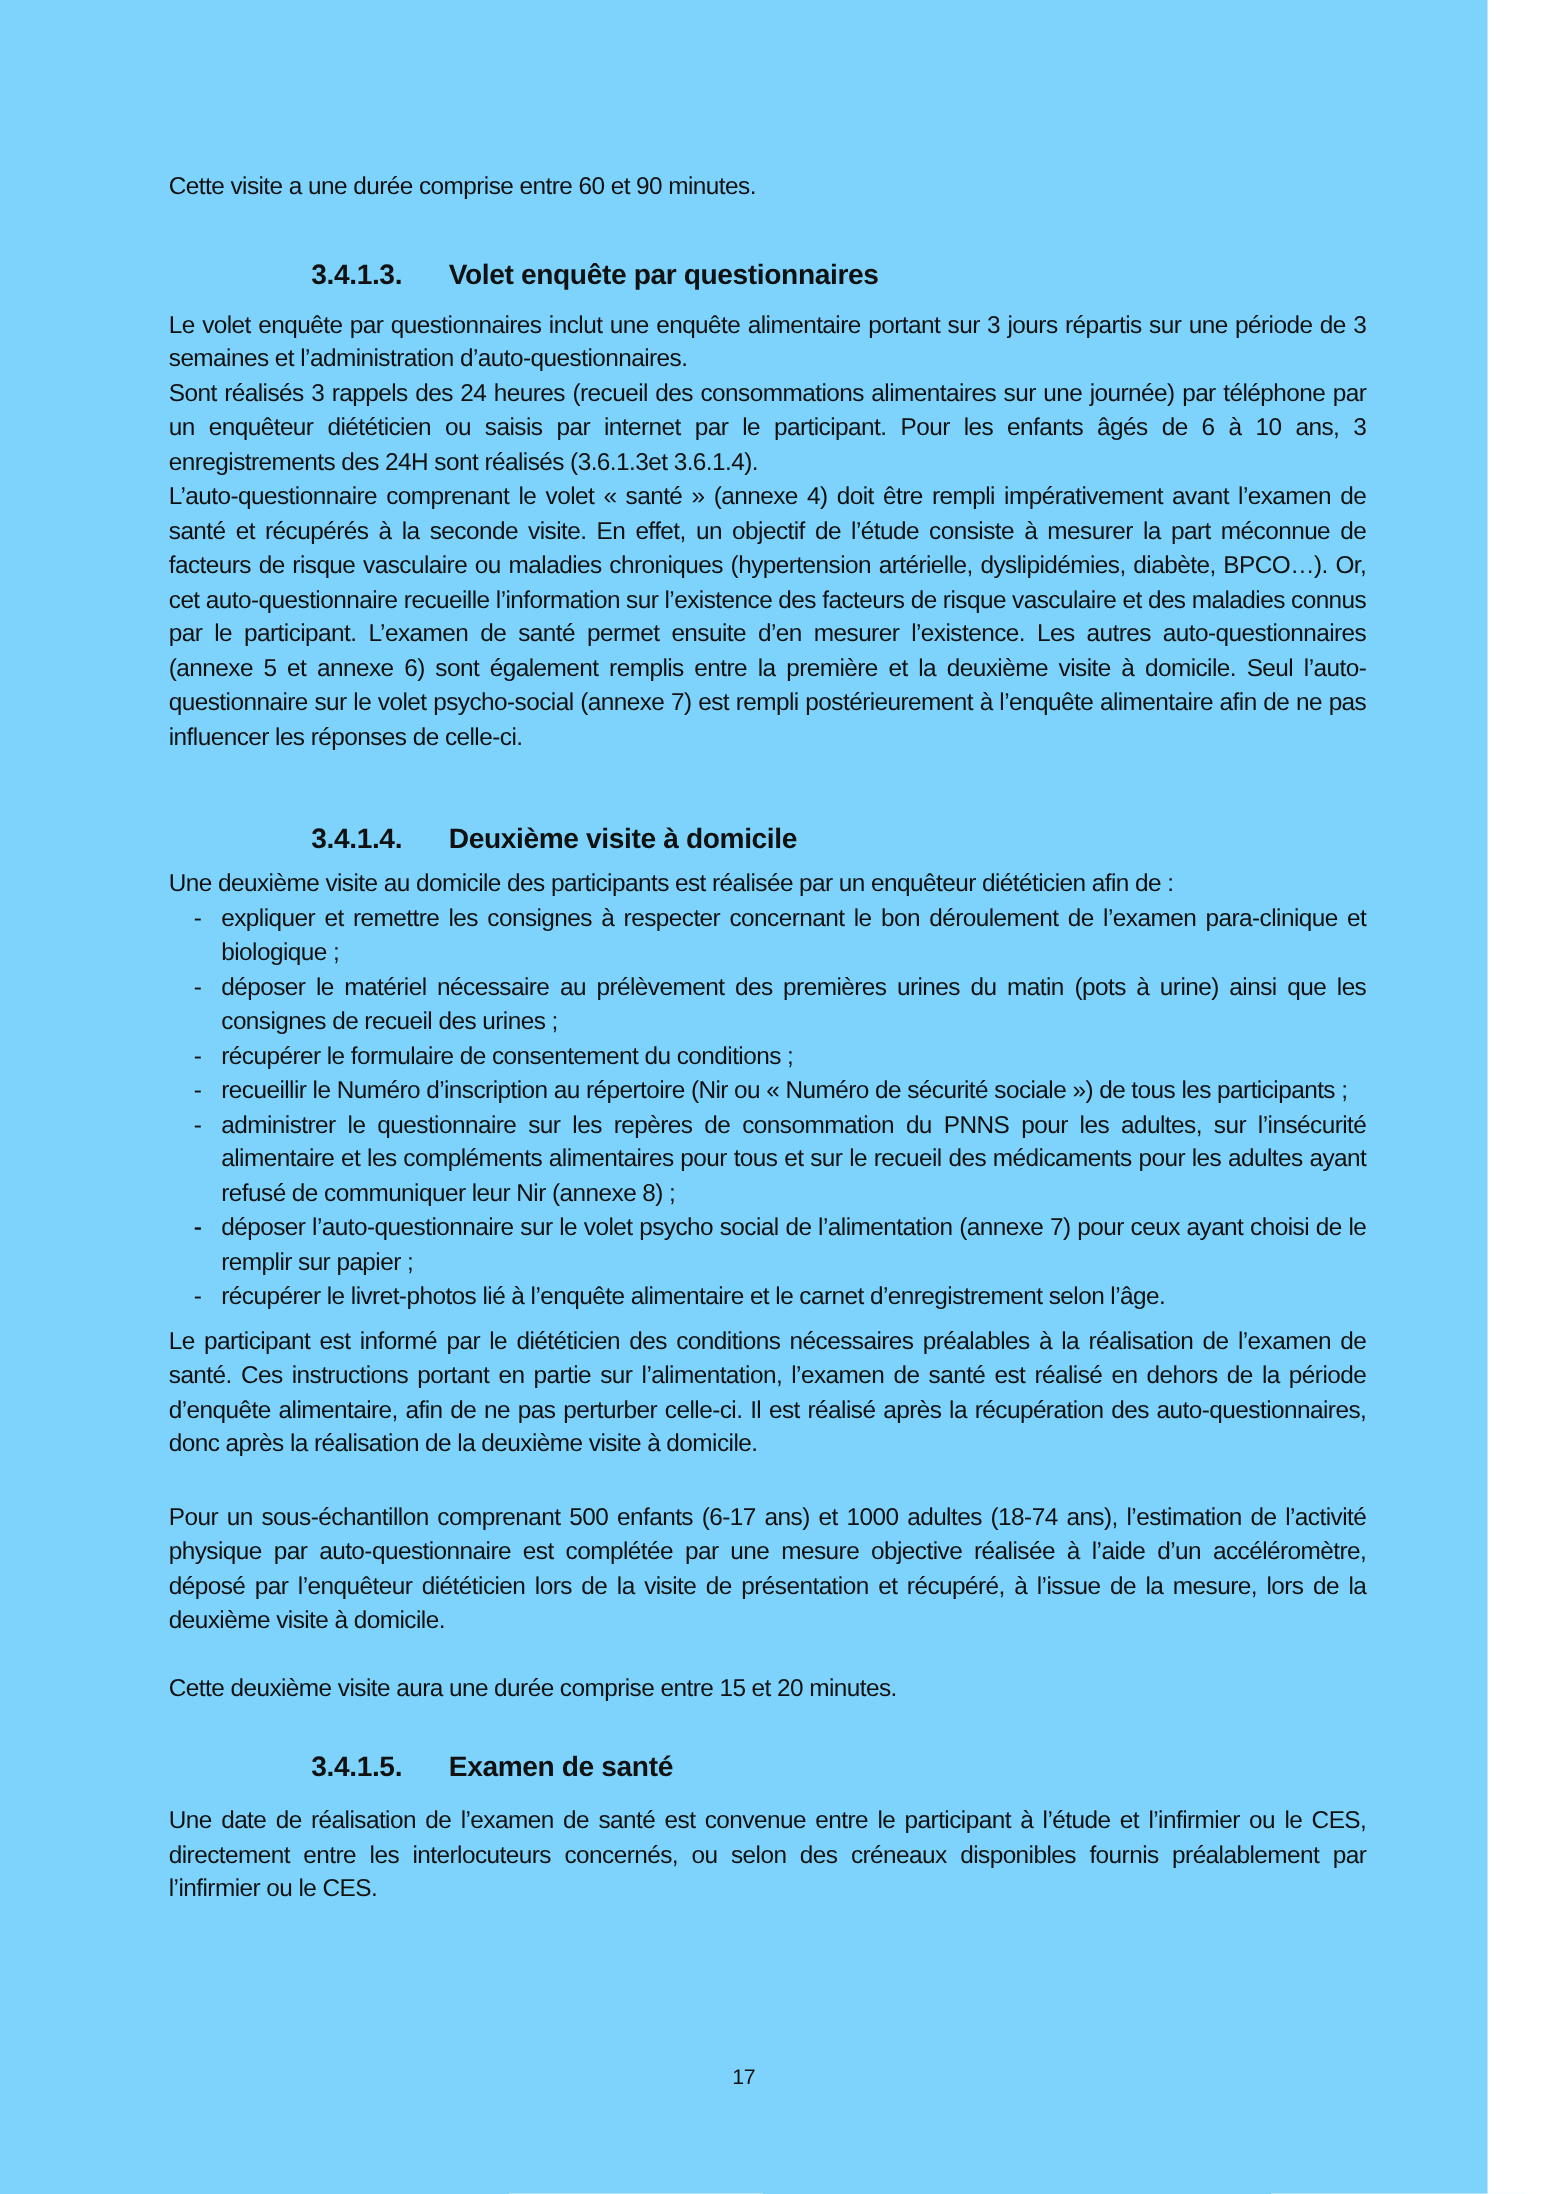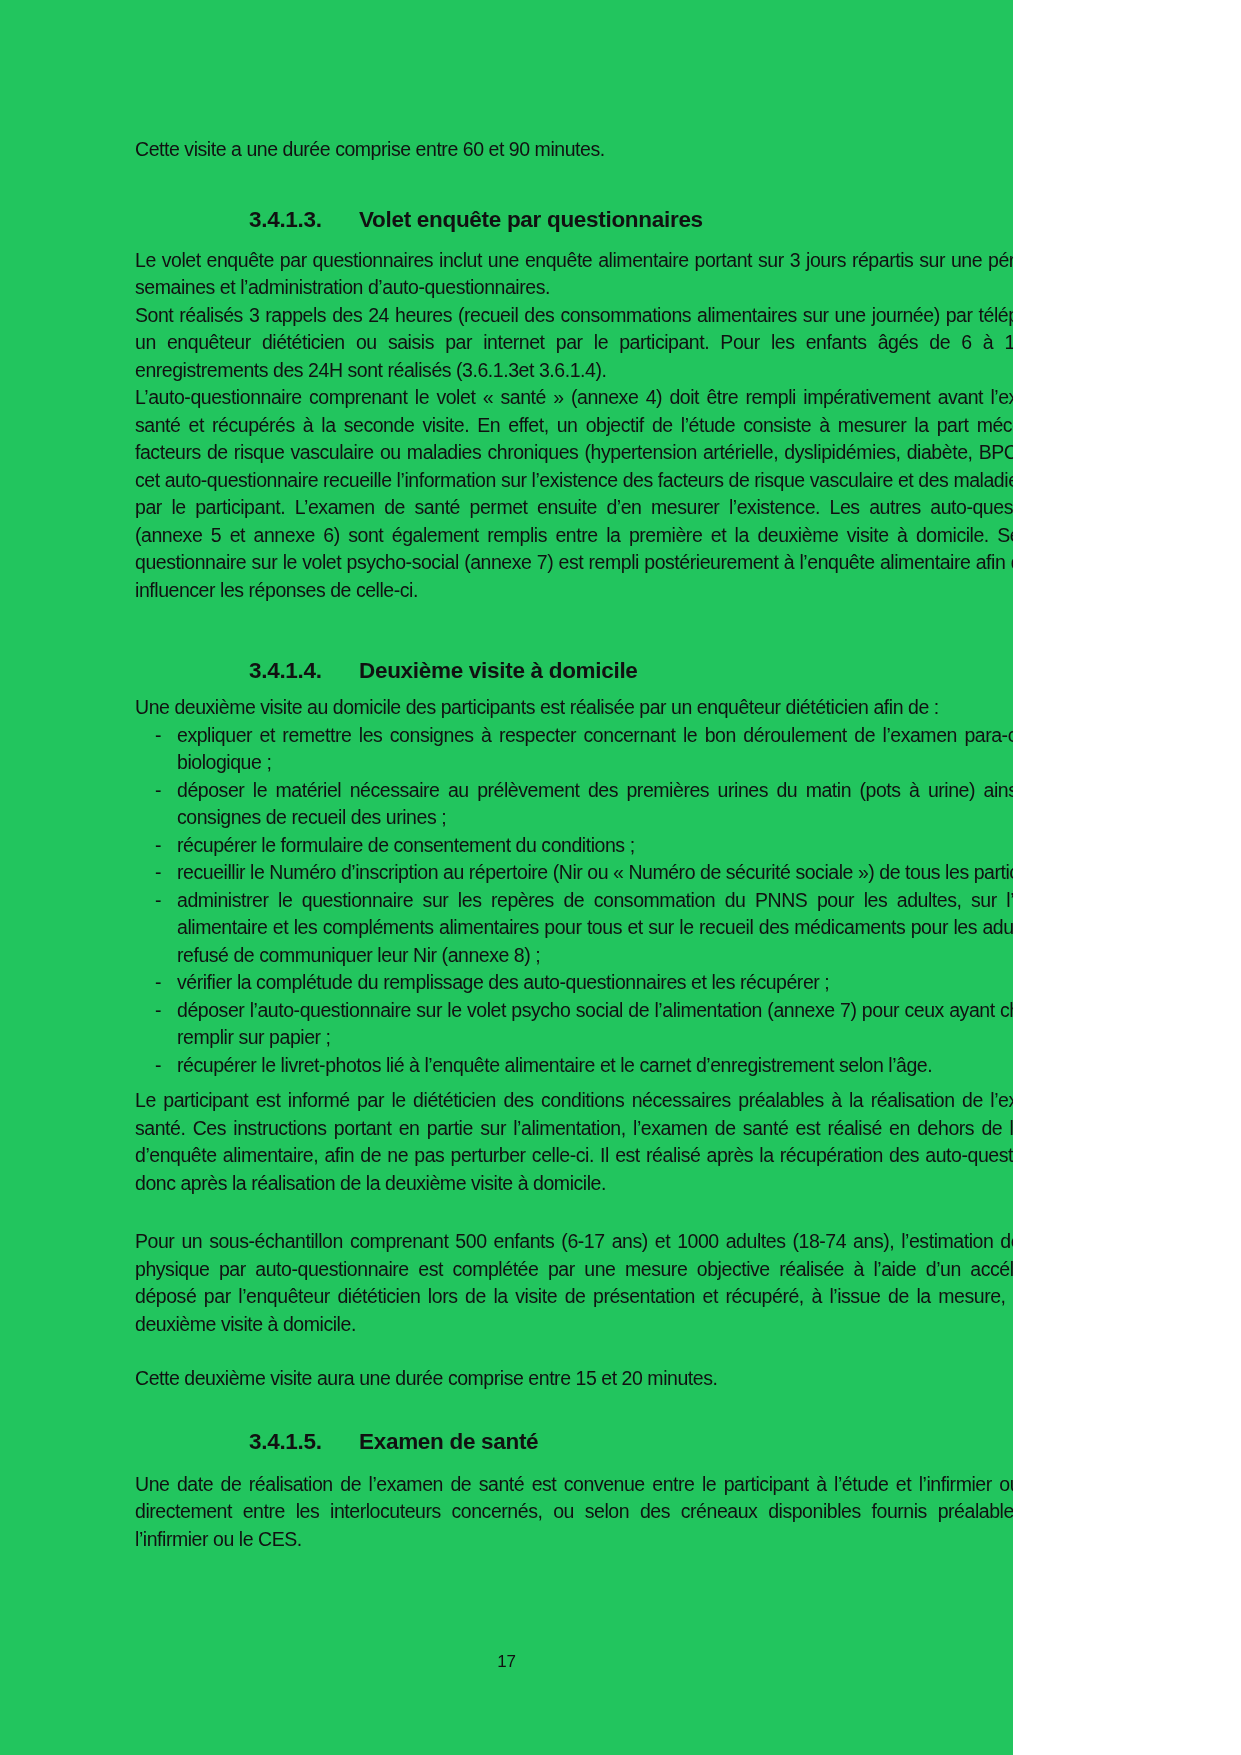--- a/index.html
+++ b/index.html
@@ -1,20 +1,20 @@
 <!DOCTYPE html>
 <html lang="fr"><head>
 <meta charset="utf-8">
 <style>
   html, body { margin: 0; padding: 0; background: #ffffff; }
   .page {
     position: relative;
-    width: 1013px;
+    width: 1190px;
     height: 1755px;
-    background: #22c55e;
+    background: #7dd3fc;
     overflow: hidden;
     font-family: "Liberation Sans", sans-serif;
     color: #111111;
   }
   .content {
     position: absolute;
     left: 135px;
     top: 136px;
     width: 958px;
     font-size: 19.5px;
@@ -73,21 +73,21 @@
     <p class="heading mt-h2"><span class="h-num">3.4.1.4.</span><span class="h-title">Deuxième visite à domicile</span></p>
 
     <p class="para mt-lead">Une deuxième visite au domicile des participants est réalisée par un enquêteur diététicien afin de :</p>
 
     <ul class="bullets">
       <li><span class="dash">-</span><span>expliquer et remettre les consignes à respecter concernant le bon déroulement de l’examen para-clinique et biologique ;</span></li>
       <li><span class="dash">-</span><span>déposer le matériel nécessaire au prélèvement des premières urines du matin (pots à urine) ainsi que les consignes de recueil des urines ;</span></li>
       <li><span class="dash">-</span><span>récupérer le formulaire de consentement du conditions ;</span></li>
       <li><span class="dash">-</span><span>recueillir le Numéro d’inscription au répertoire (Nir ou « Numéro de sécurité sociale ») de tous les participants ;</span></li>
       <li><span class="dash">-</span><span>administrer le questionnaire sur les repères de consommation du PNNS pour les adultes, sur l’insécurité alimentaire et les compléments alimentaires pour tous et sur le recueil des médicaments pour les adultes ayant refusé de communiquer leur Nir (annexe 8) ;</span></li>
-      <li><span class="dash">-</span><span>vérifier la complétude du remplissage des auto-questionnaires et les récupérer ;</span></li>
+      <li><span class="dash">-</span></li>
       <li><span class="dash">-</span><span>déposer l’auto-questionnaire sur le volet psycho social de l’alimentation (annexe 7) pour ceux ayant choisi de le remplir sur papier ;</span></li>
       <li><span class="dash">-</span><span>récupérer le livret-photos lié à l’enquête alimentaire et le carnet d’enregistrement selon l’âge.</span></li>
     </ul>
 
     <p class="para mt-after-bullets">Le participant est informé par le diététicien des conditions nécessaires préalables à la réalisation de l’examen de santé. Ces instructions portant en partie sur l’alimentation, l’examen de santé est réalisé en dehors de la période d’enquête alimentaire, afin de ne pas perturber celle-ci. Il est réalisé après la récupération des auto-questionnaires, donc après la réalisation de la deuxième visite à domicile.</p>
     <p class="para mt-gap-lg">Pour un sous-échantillon comprenant 500 enfants (6-17 ans) et 1000 adultes (18-74 ans), l’estimation de l’activité physique par auto-questionnaire est complétée par une mesure objective réalisée à l’aide d’un accéléromètre, déposé par l’enquêteur diététicien lors de la visite de présentation et récupéré, à l’issue de la mesure, lors de la deuxième visite à domicile.</p>
     <p class="para mt-gap-md">Cette deuxième visite aura une durée comprise entre 15 et 20 minutes.</p>
 
     <p class="heading mt-h3"><span class="h-num">3.4.1.5.</span><span class="h-title">Examen de santé</span></p>
 

